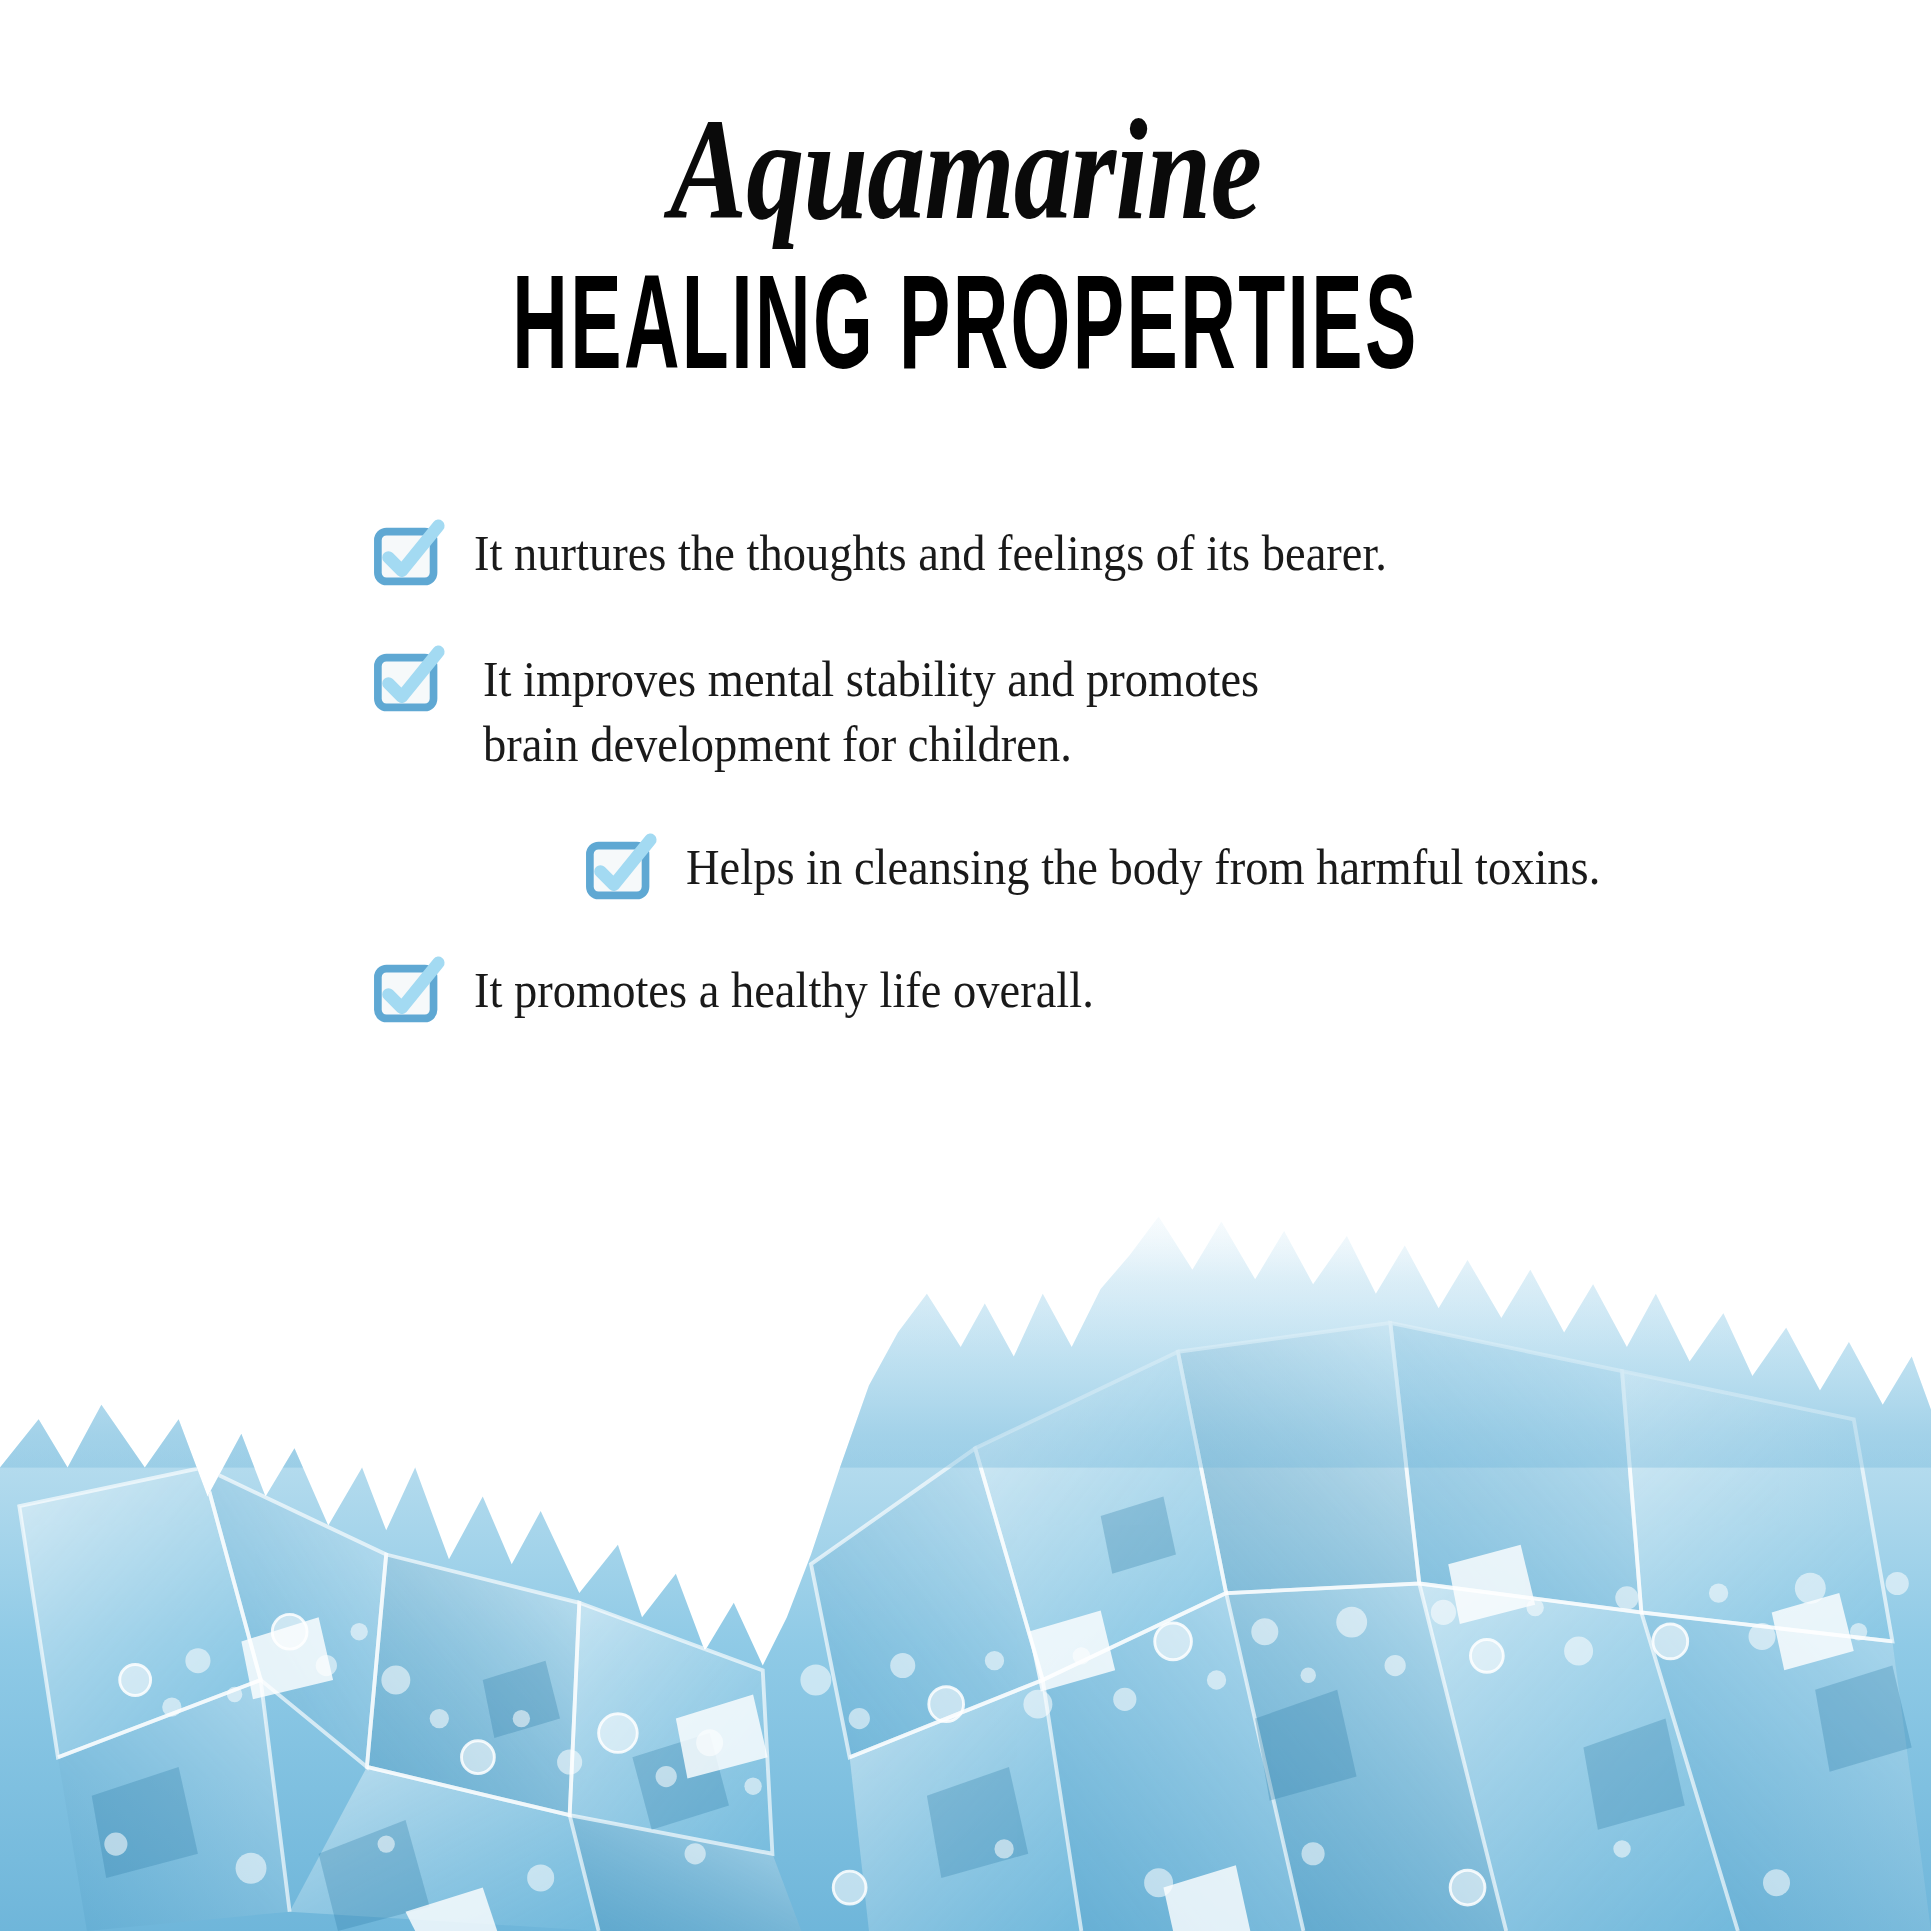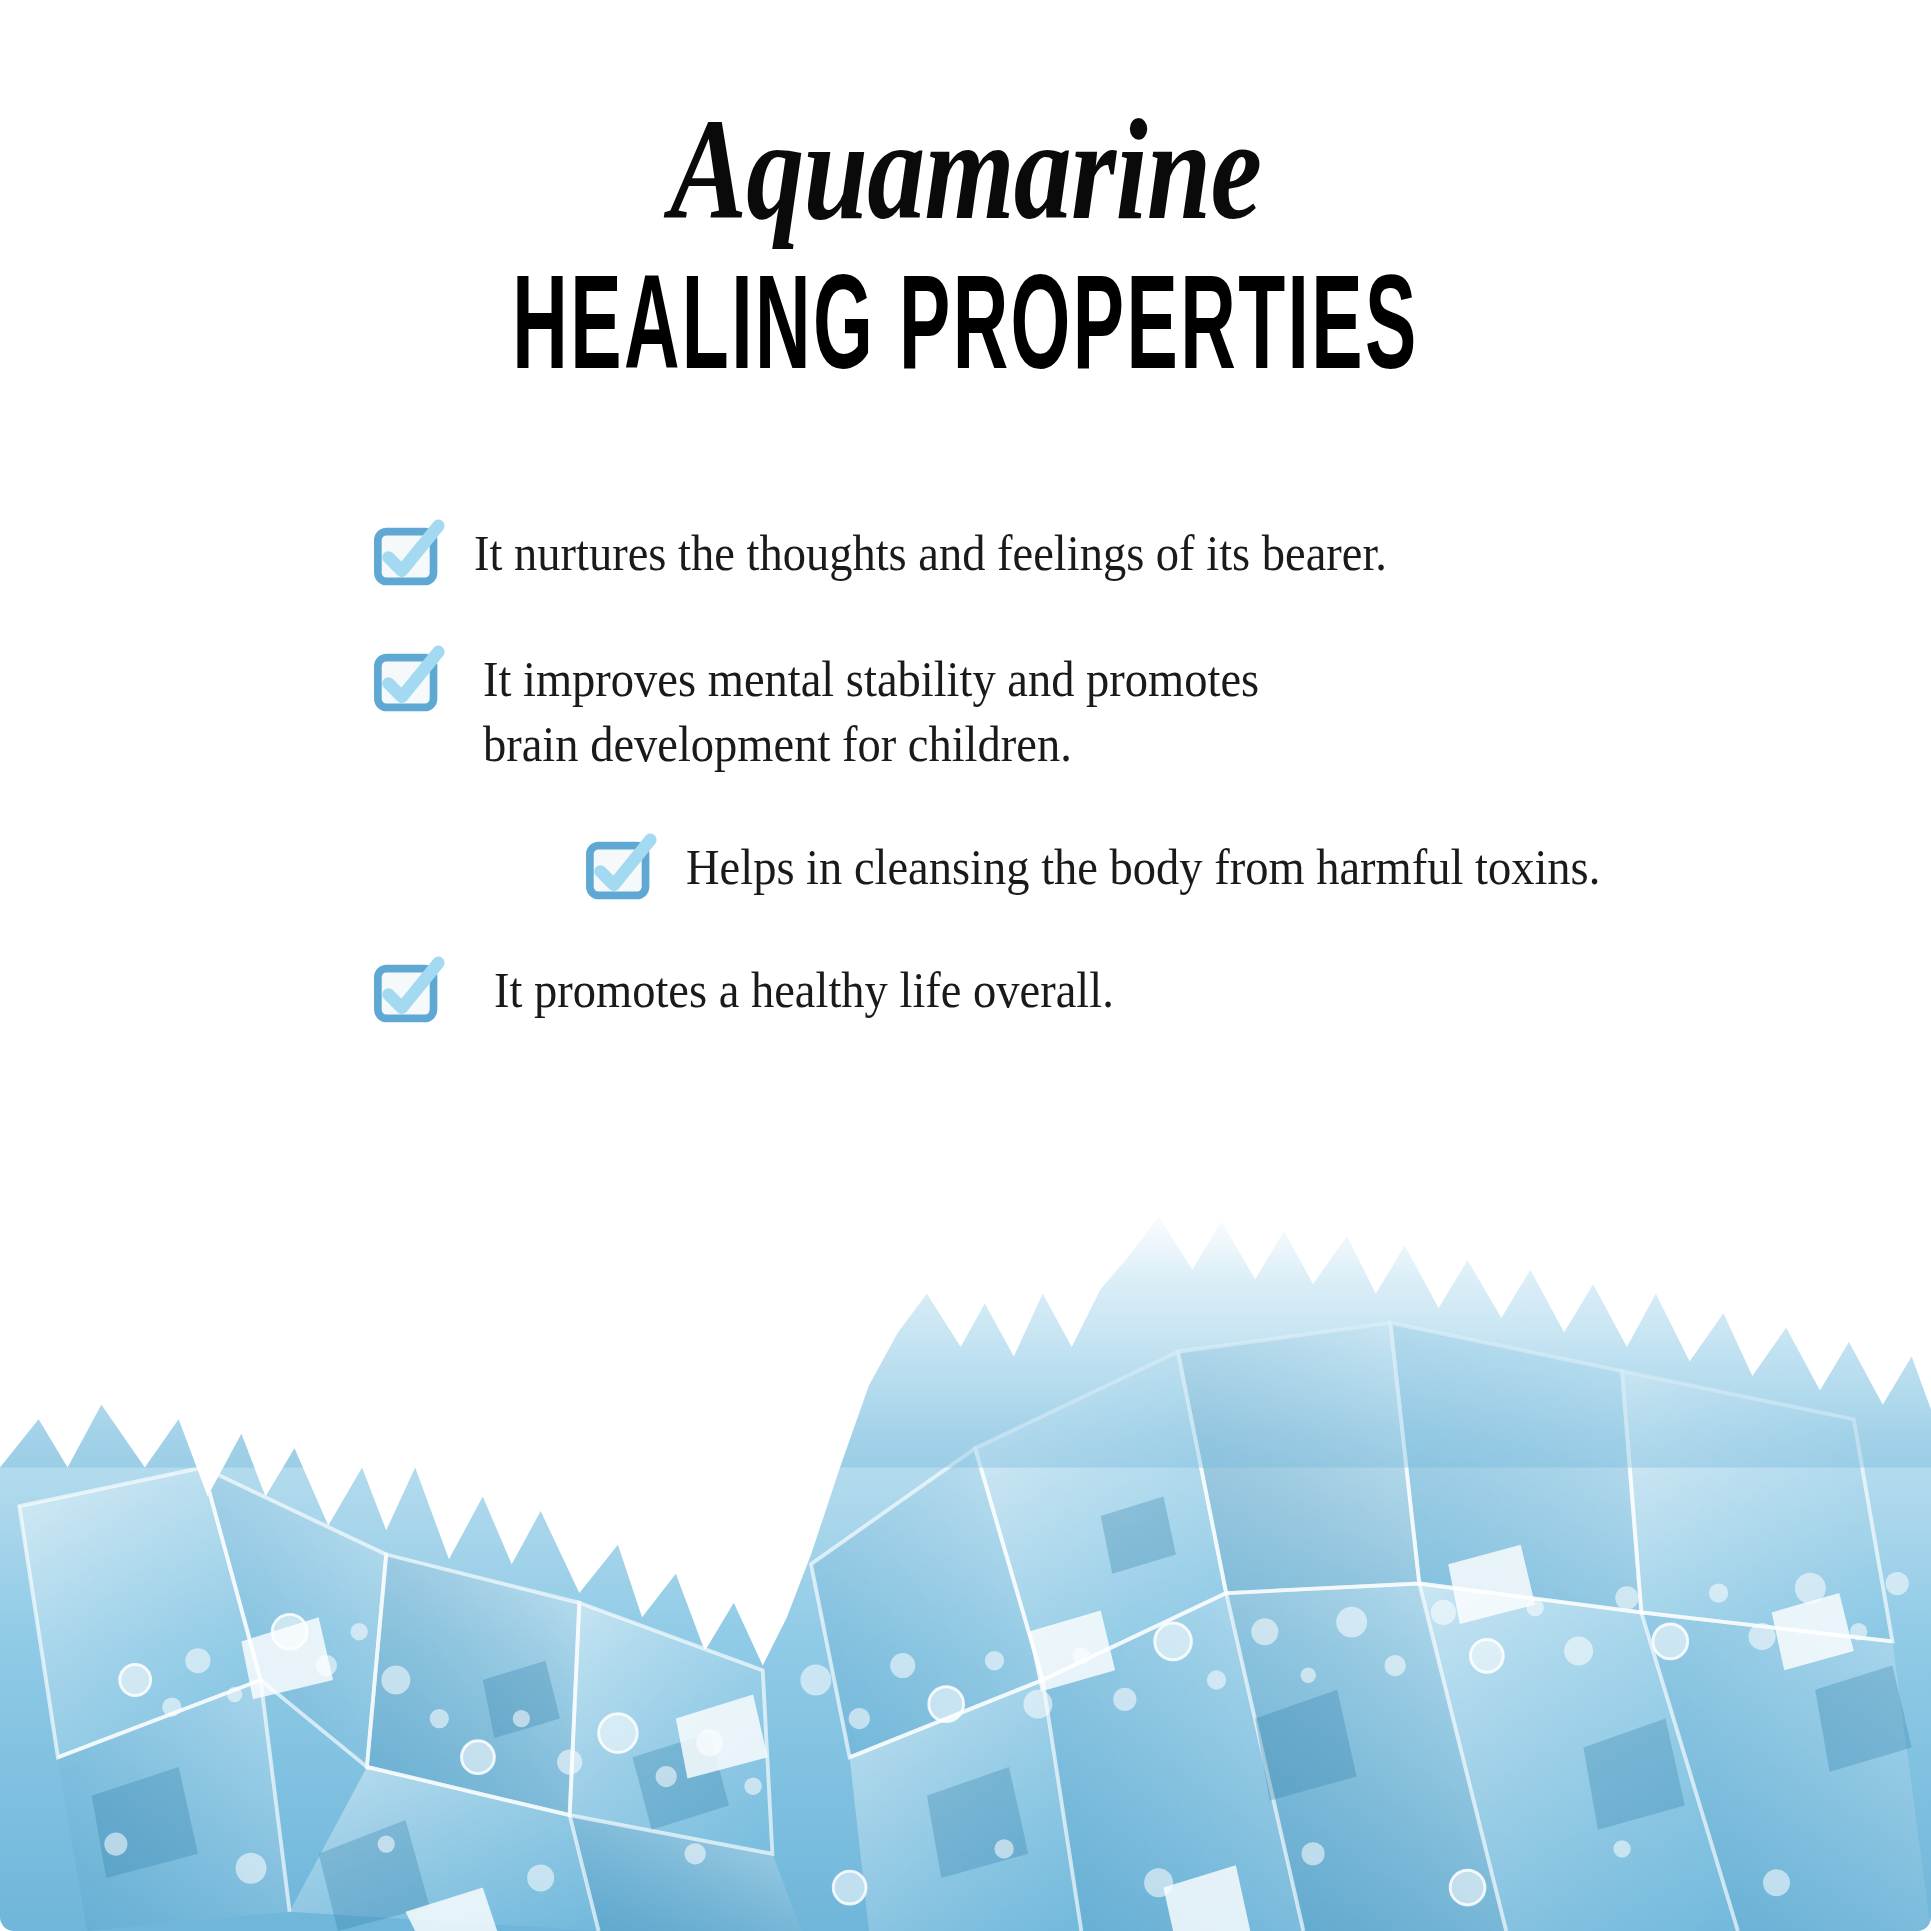--- a/index.html
+++ b/index.html
@@ -13,21 +13,20 @@
     overflow: hidden;
     font-family: "Liberation Serif", serif;
   }
 
   #poster {
     position: relative;
     width: 1931px;
     height: 1931px;
     background: #ffffff;
     overflow: hidden;
-    border-radius: 14px;
   }
 
   
   .header {
     position: absolute;
     top: 0;
     left: 0;
     width: 1931px;
     text-align: center;
     z-index: 5;
@@ -69,21 +68,21 @@
     left: 375px;
     width: 1506px;
     z-index: 5;
   }
 
   .list-item {
     display: flex;
     align-items: flex-start;
     margin-bottom: 56px;
   }
-  .list-item:last-child { margin-bottom: 0; gap: 20px; }
+  .list-item:last-child { margin-bottom: 0; }
 
   .checkbox-icon {
     position: relative;
     flex: 0 0 auto;
     width: 60px;
     height: 60px;
     margin-top: 7.7px;
     margin-right: 39px;
   }
   .checkbox-icon svg {

